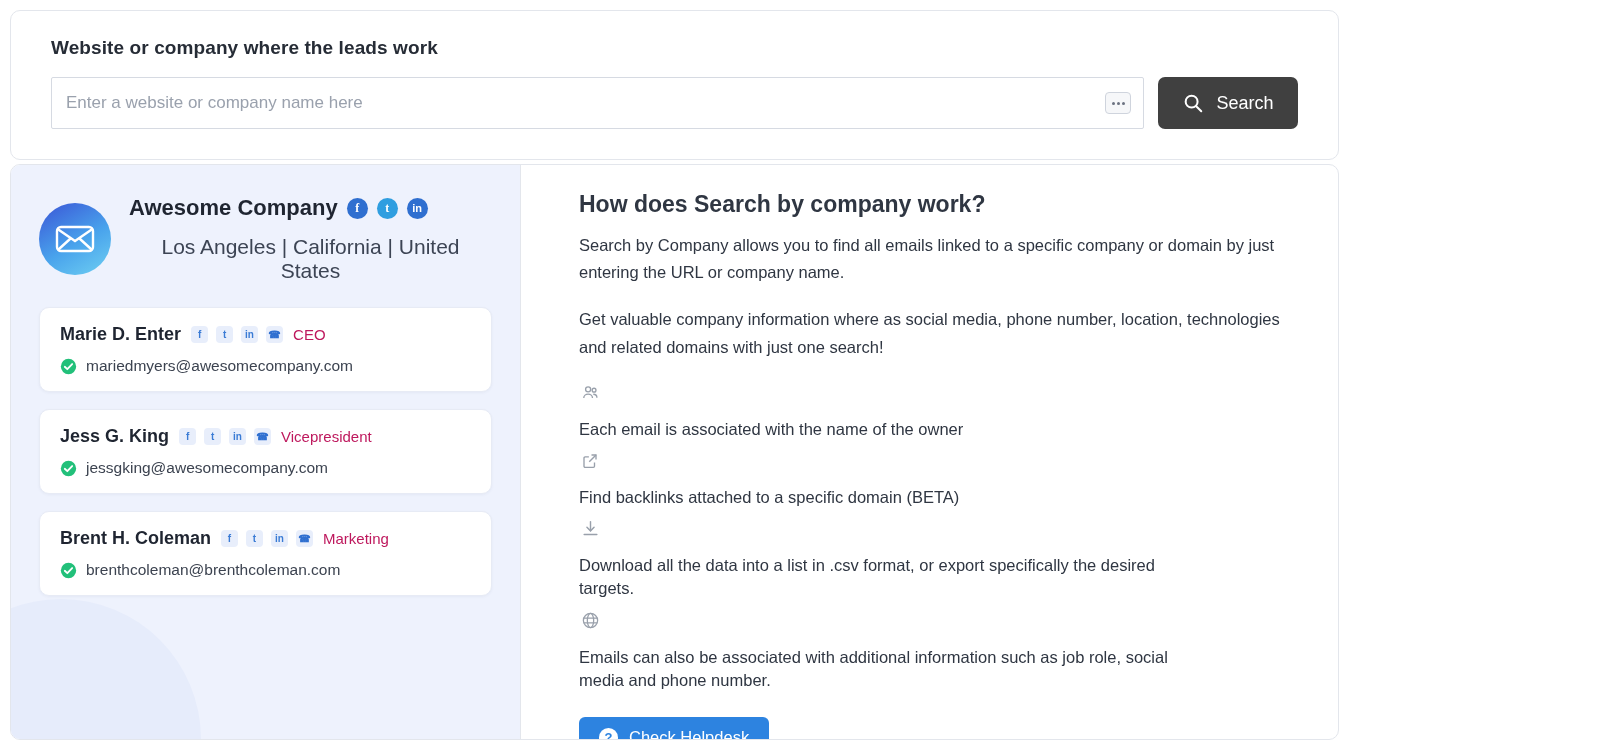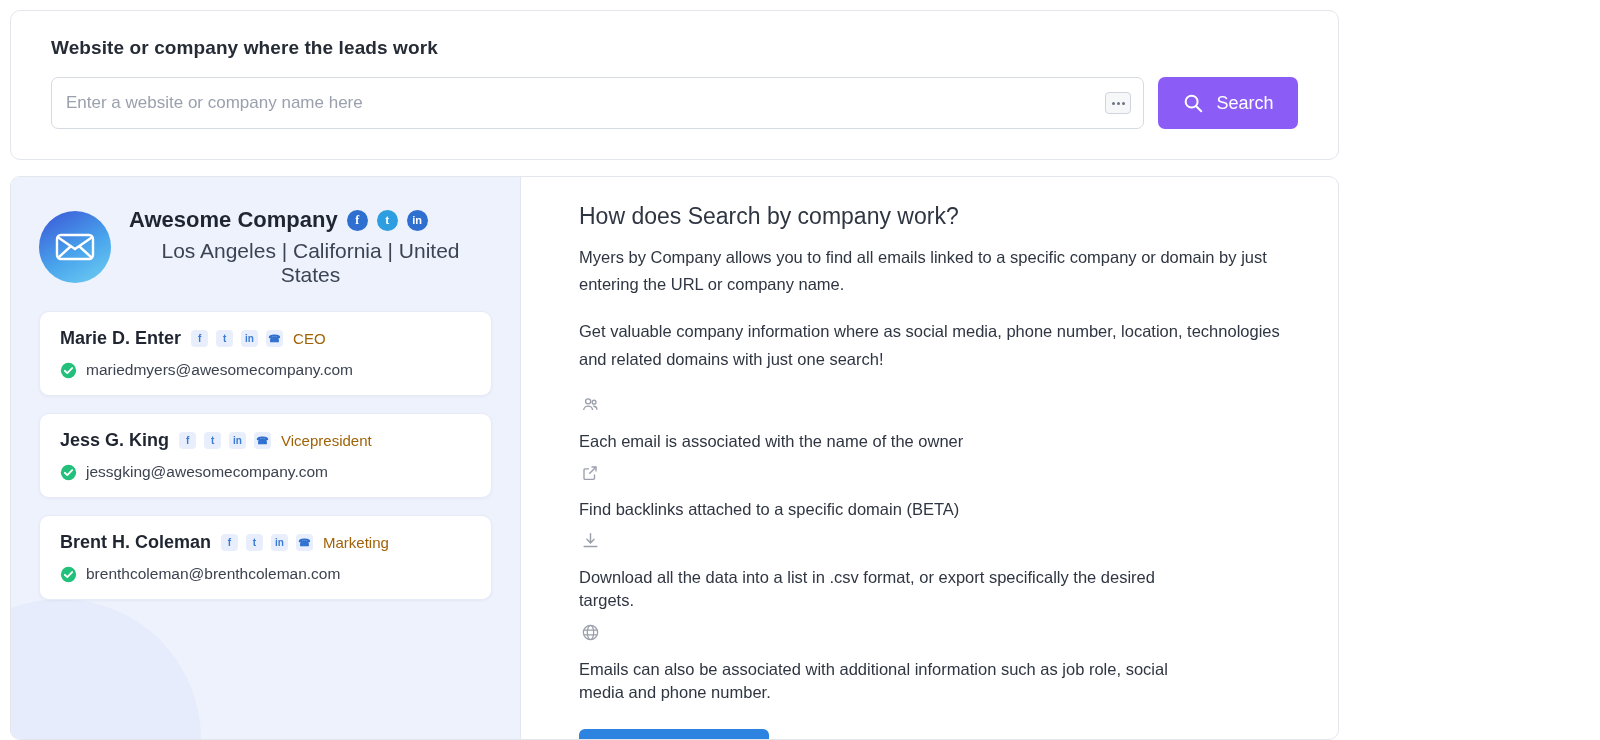--- a/index.html
+++ b/index.html
@@ -7,21 +7,21 @@
     margin: 0; padding: 0;
     width: 1600px; height: 740px;
     background: #ffffff;
     font-family: "Liberation Sans", sans-serif;
     color: #2b2f38;
   }
   .page {
     width: 1360px; height: 740px;
     padding: 10px 21px 0 10px;
     display: flex; flex-direction: column;
-    gap: 16px;
+    gap: 4px;
   }
 
   
   .search-panel {
     border: 1px solid #e3e6ec;
     border-radius: 10px;
     background: #fff;
     padding: 26px 40px 30px 40px;
   }
   .search-label {
@@ -29,21 +29,21 @@
     font-weight: bold;
     color: #262c36;
     margin-bottom: 18px;
     letter-spacing: .1px;
   }
   .search-row { display: flex; align-items: stretch; gap: 14px; }
   .input-wrap {
     flex: 1;
     position: relative;
     border: 1px solid #d6dae2;
-    border-radius: 7px;
+    border-radius: 2px;
     background: #fff;
     height: 52px;
     display: flex; align-items: center;
   }
   .input-wrap input {
     border: 0; outline: none;
     font-size: 17px;
     color: #3a414d;
     background: transparent;
     width: 100%;
@@ -61,21 +61,21 @@
     background: #f6f7f9;
     display: flex; align-items: center; justify-content: center;
     gap: 2px;
     cursor: pointer;
   }
   .dots-btn span {
     width: 3px; height: 3px; border-radius: 50%;
     background: #6b7280; display: block;
   }
   .search-btn {
-    background: #8b5cf6;
+    background: #404040;
     color: #fff;
     border: 0;
     border-radius: 7px;
     min-width: 140px;
     padding: 0 24px;
     font-size: 18px;
     display: flex; align-items: center; justify-content: center;
     gap: 12px;
     cursor: pointer;
     font-family: "Liberation Sans", sans-serif;
@@ -120,21 +120,21 @@
     width: 72px; height: 72px;
     border-radius: 50%;
     background: linear-gradient(150deg, #3a54d6 0%, #49a3ec 55%, #6fd0f2 100%);
     display: flex; align-items: center; justify-content: center;
     flex: none;
   }
   .company-logo svg { display: block; }
   .company-meta { text-align: center; }
   .company-title-row {
     display: flex; align-items: center; gap: 9px;
-    margin-bottom: 6px;
+    margin-bottom: 14px;
   }
   .company-name {
     font-size: 22px; font-weight: bold; color: #1f2531;
   }
   .soc-round {
     width: 21px; height: 21px; border-radius: 50%;
     display: inline-flex; align-items: center; justify-content: center;
     color: #fff; font-size: 12px; font-weight: bold;
     font-family: "Liberation Serif", serif;
   }
@@ -160,34 +160,34 @@
   }
   .lead-name { font-size: 18px; font-weight: bold; color: #1f2531; }
   .lead-socials { display: flex; align-items: center; gap: 8px; }
   .mini-ic {
     width: 17px; height: 17px; border-radius: 4px;
     background: #e8eefb;
     display: inline-flex; align-items: center; justify-content: center;
     color: #3a7bd5; font-size: 10px; font-weight: bold;
   }
   .mini-ic.ph { color: #2f6fd0; }
-  .lead-role { font-size: 15px; color: #a16207; }
+  .lead-role { font-size: 15px; color: #be185d; }
   .lead-email-row { display: flex; align-items: center; gap: 9px; }
   .verified {
     width: 17px; height: 17px; flex: none;
   }
   .lead-email { font-size: 15.5px; color: #3c4350; }
 
   
   .right-col {
     flex: 1;
     padding: 26px 40px 20px 58px;
   }
   .help-title {
-    font-size: 23px; color: #2f3642; margin: 0 0 14px 0; font-weight: normal;
+    font-size: 23px; color: #2f3642; margin: 0 0 14px 0; font-weight: bold;
   }
   .help-p {
     font-size: 16.5px; line-height: 1.65; color: #2f3642;
     margin: 0 0 20px 0; max-width: 930px;
   }
   .feature-list { margin: 4px 0 26px 0; }
   .feature {
     display: flex; align-items: flex-start; gap: 16px;
     margin-bottom: 9px;
     flex-direction: column;
@@ -327,21 +327,21 @@
               <path d="M5.6 10.3 L8.6 13.2 L14.3 7.1" fill="none" stroke="#fff" stroke-width="2.1" stroke-linecap="round" stroke-linejoin="round"></path>
             </svg>
           </span>
           <span class="lead-email">brenthcoleman@brenthcoleman.com</span>
         </div>
       </div>
     </div>
 
     <div class="right-col">
       <h2 class="help-title">How does Search by company work?</h2>
-      <p class="help-p">Myers by Company allows you to find all emails linked to a specific company or domain by just entering the URL or company name.</p>
+      <p class="help-p">Search by Company allows you to find all emails linked to a specific company or domain by just entering the URL or company name.</p>
       <p class="help-p">Get valuable company information where as social media, phone number, location, technologies and related domains with just one search!</p>
 
       <div class="feature-list">
         <div class="feature">
           <span class="feature-ic">
             <svg width="19" height="19" viewBox="0 0 24 24" fill="none" stroke="#99a0ab" stroke-width="1.7">
               <circle cx="9" cy="8" r="3.2"></circle>
               <circle cx="16.5" cy="9" r="2.4"></circle>
               <path d="M3.5 19c0-3 2.5-5 5.5-5s5.5 2 5.5 5"></path>
               <path d="M15.5 14.2c2.6 0 4.6 1.8 4.6 4.3"></path>

